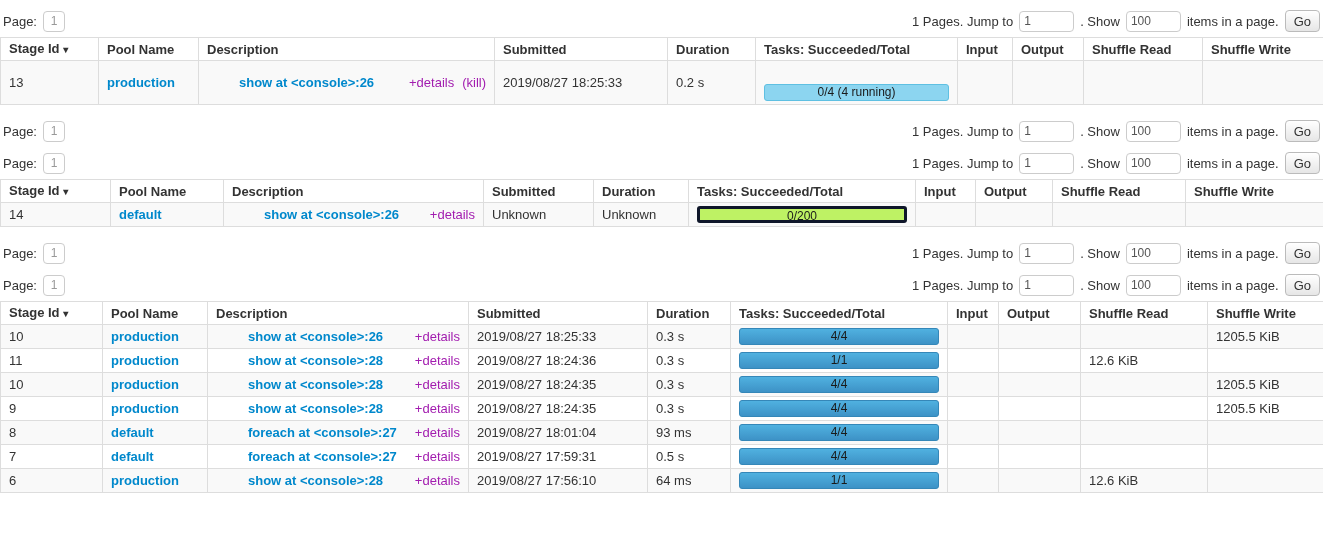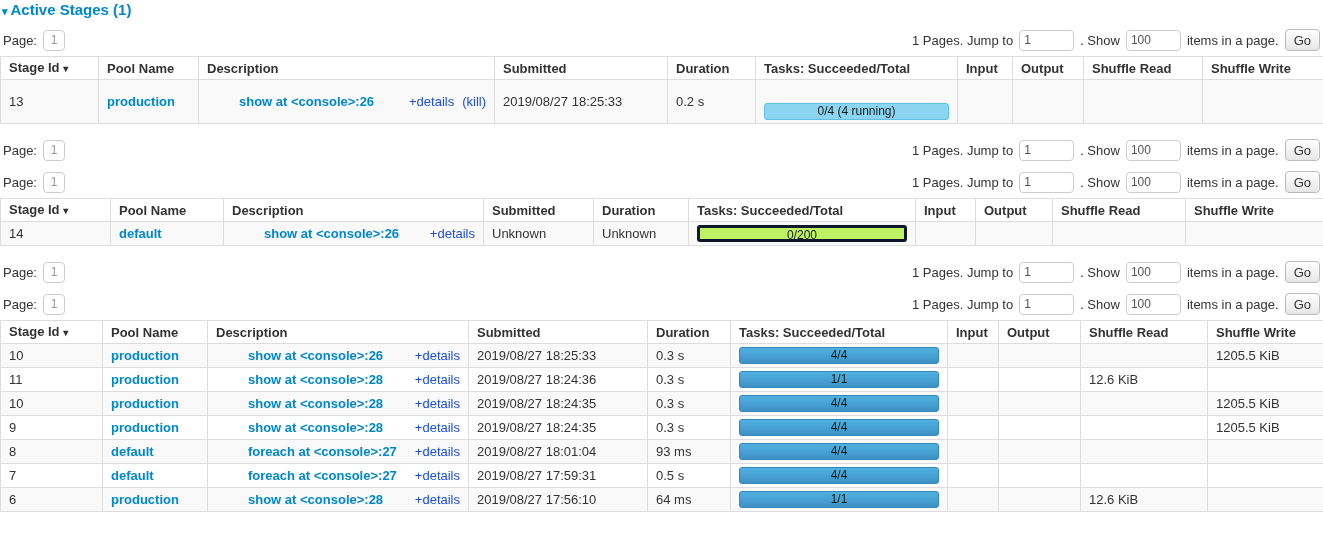--- a/index.html
+++ b/index.html
@@ -44,39 +44,36 @@
     line-height: 15px; font-size: 13px; text-align: left;
     white-space: nowrap; overflow: hidden; vertical-align: middle;
   }
   thead th { font-weight: bold; background: #fff; }
   tbody tr:nth-child(odd) { background: #f9f9f9; }
   .sort-arrow { font-size: 10px; color: #333; }
 
   a.lnk { color: #0088cc; text-decoration: none; cursor: pointer; font-weight: bold; }
   .desc-wrap { display: flex; justify-content: space-between; align-items: center; margin-left: 32px; }
   .desc-right { display: flex; gap: 8px; }
-  .muted { color: #1d4ed8; cursor: pointer; }
+  .muted { color: #a21caf; cursor: pointer; }
 
   .bar {
     height: 17px; line-height: 15px; border-radius: 3px;
     text-align: center; font-size: 12px; color: #1a1a1a; width: 100%;
   }
   .bar-running  { background: #8cd5f0; border: 1px solid #5fc0e2; margin-top: 20px; }
   .bar-complete { background: linear-gradient(to bottom, #50b1e0, #3d92c6); border: 1px solid #3587b8; }
   .bar-pending  { background: #bef264; border: 3px solid #0f172a; }
 </style>
 </head>
 <body>
 
 <div class="page">
 
   <div class="section">
-    <div class="section-title">
-      <span class="arrow">▾</span><span>Active Stages (1)</span>
-    </div>
 
   <div class="pagebar">
     <div class="page-left">
       <span>Page:</span>
       <input class="mini-input" value="1" style="">
     </div>
     <div class="page-right">
       <span>1 Pages. Jump to</span>
       <input class="jump-input" value="1" style="">
       <span>. Show</span>

